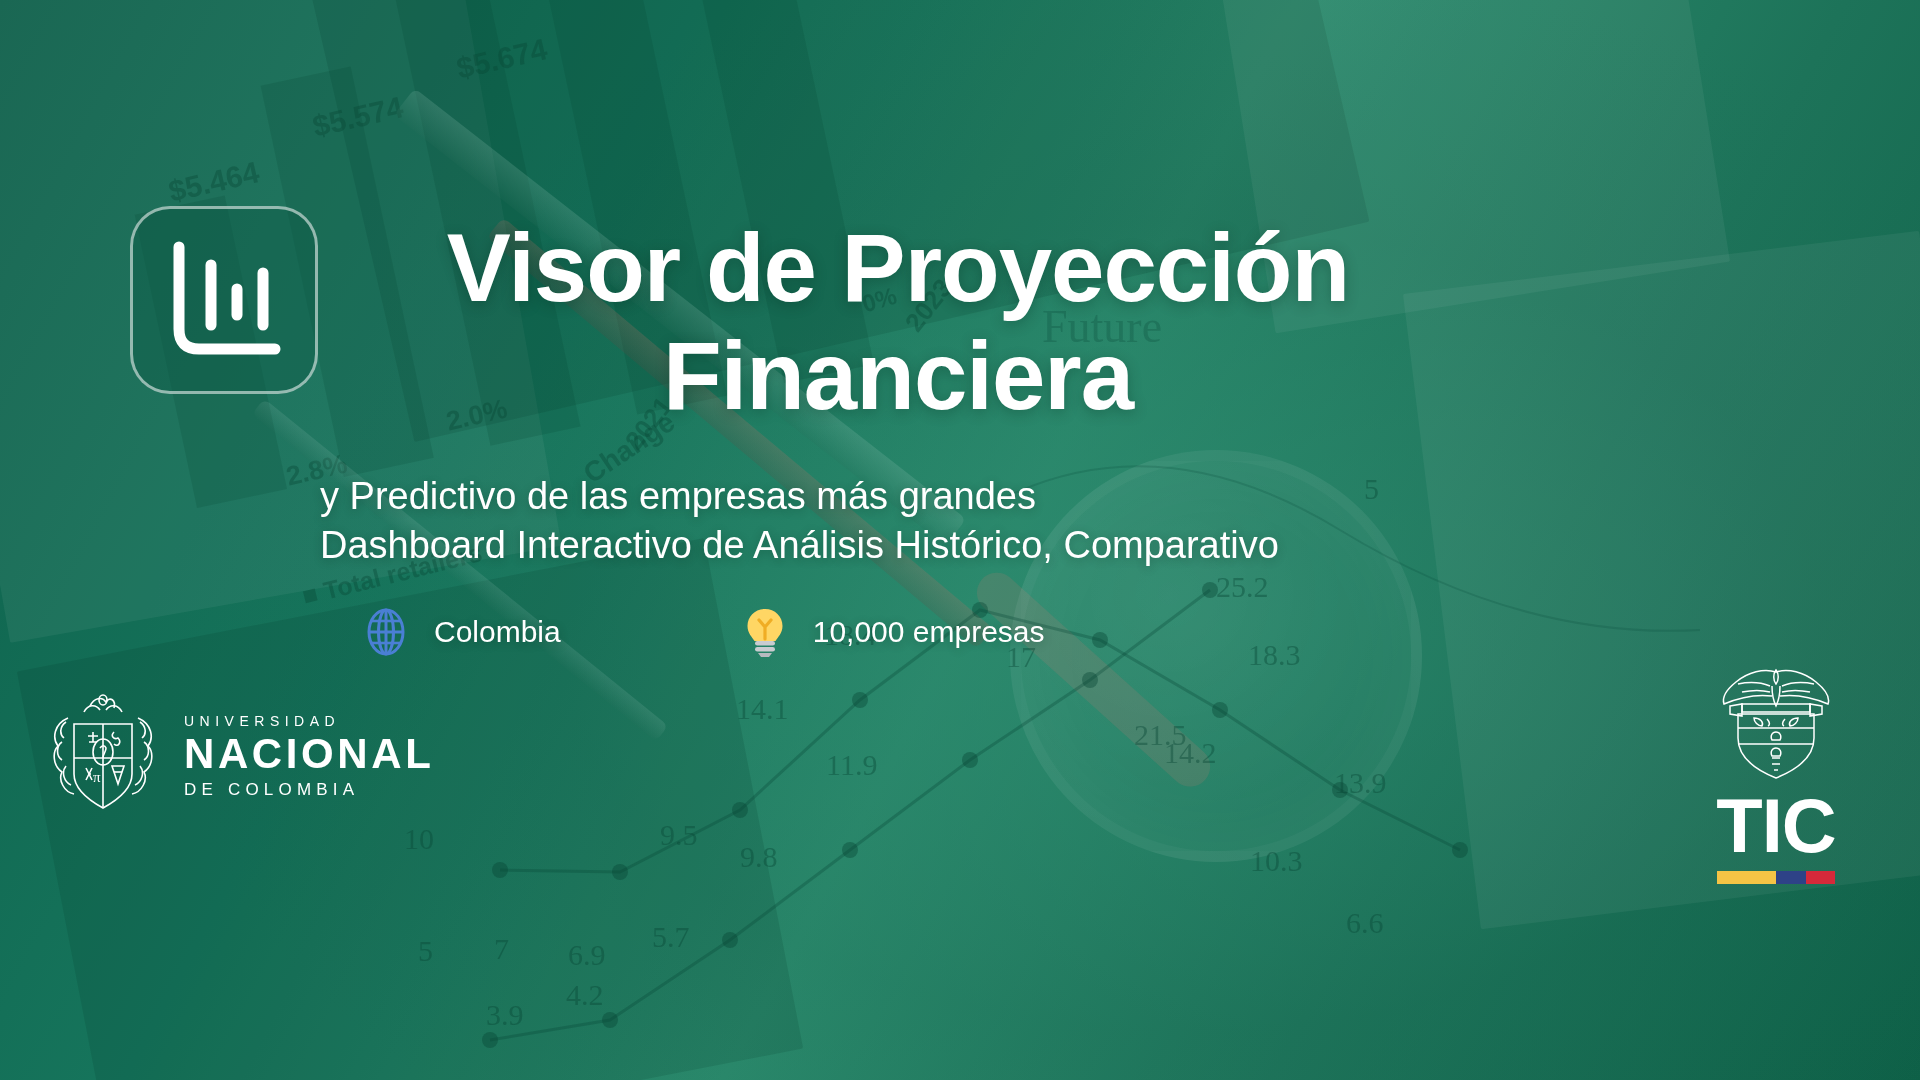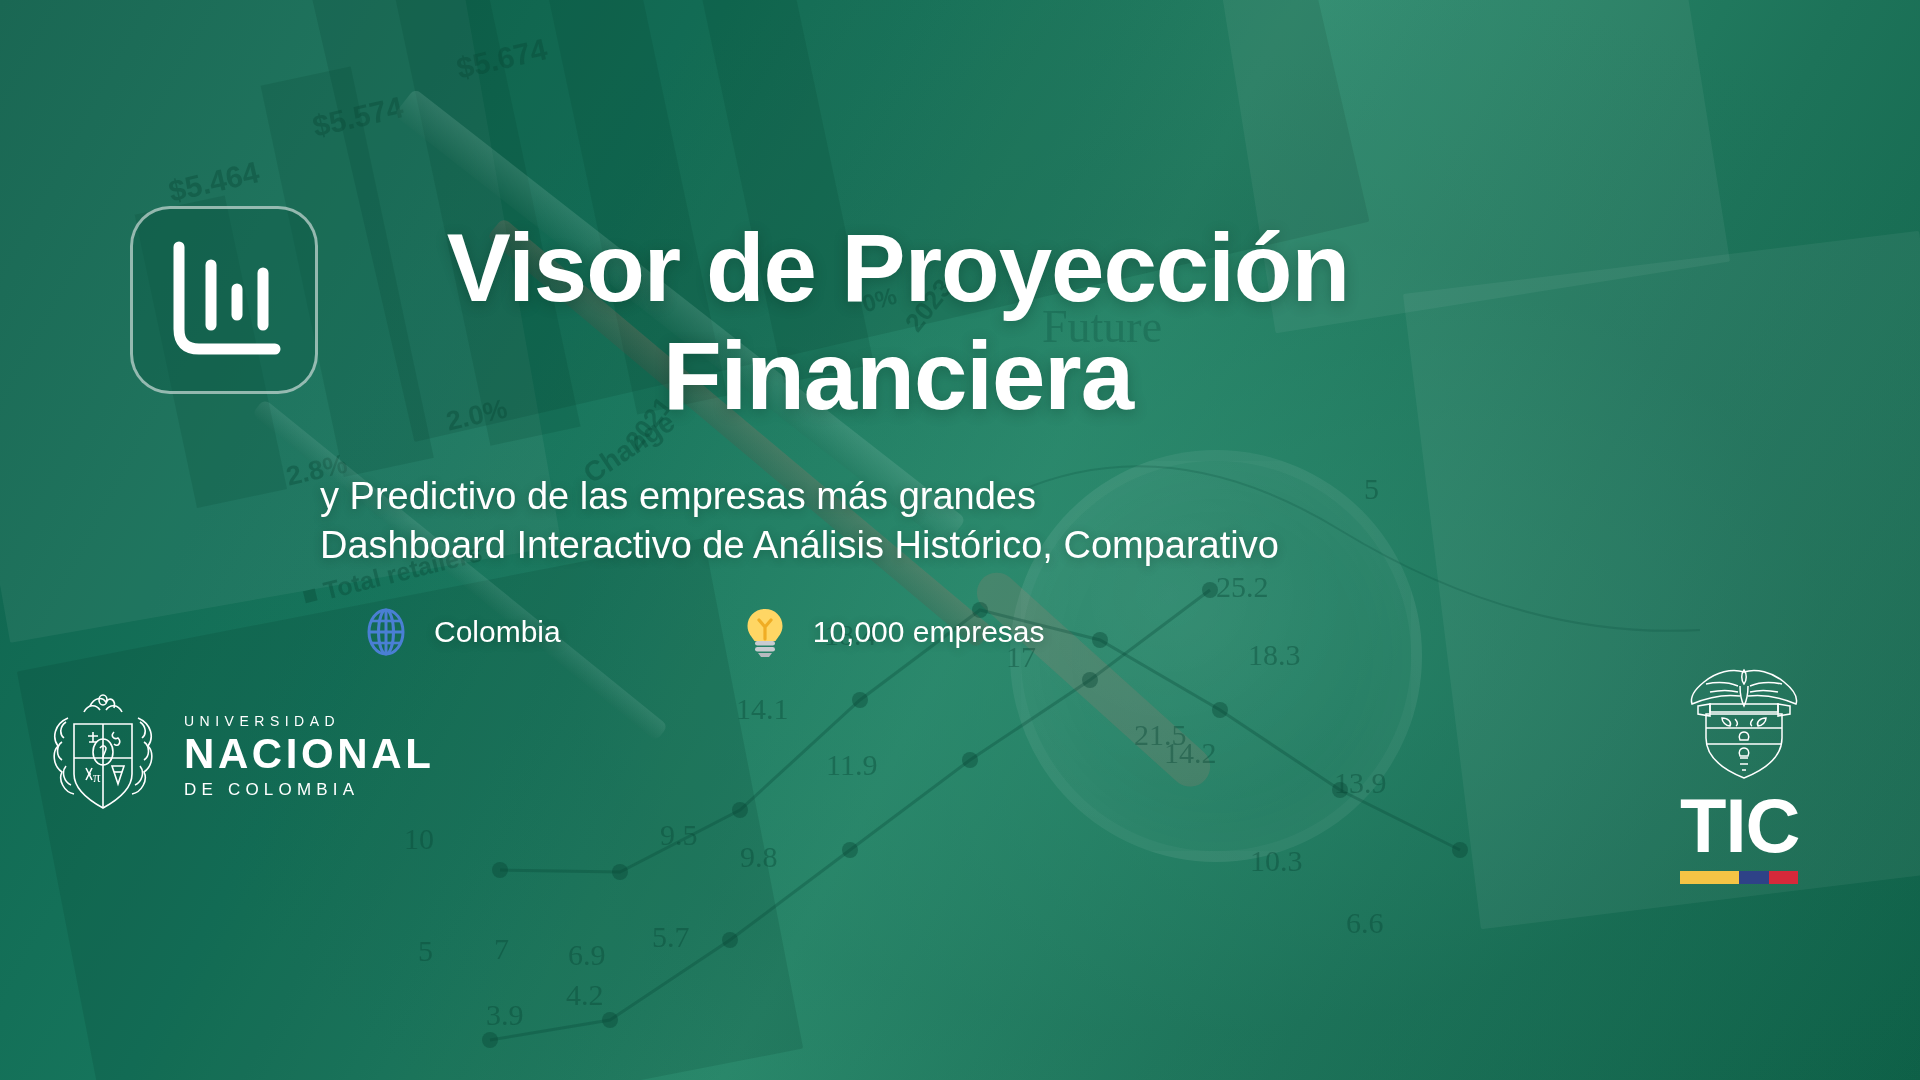--- a/index.html
+++ b/index.html
@@ -190,21 +190,21 @@
   .un-l2 { font-size: 42px; letter-spacing: 3.6px; font-weight: bold; margin-top: 5px; }
   .un-l3 { font-size: 17px; letter-spacing: 5.2px; font-weight: 500; margin-top: 6px; }
 
   
   .tic-logo {
     position: absolute;
     right: 48px; top: 664px;
     width: 192px;
     display: flex;
     flex-direction: column;
-    align-items: flex-start;
+    align-items: center;
   }
   .tic-crest { width: 128px; height: 124px; display: block; }
   .tic-word {
     color: #ffffff;
     font-size: 76px;
     font-weight: bold;
     letter-spacing: -1px;
     line-height: 0.95;
     margin-top: 2px;
   }

